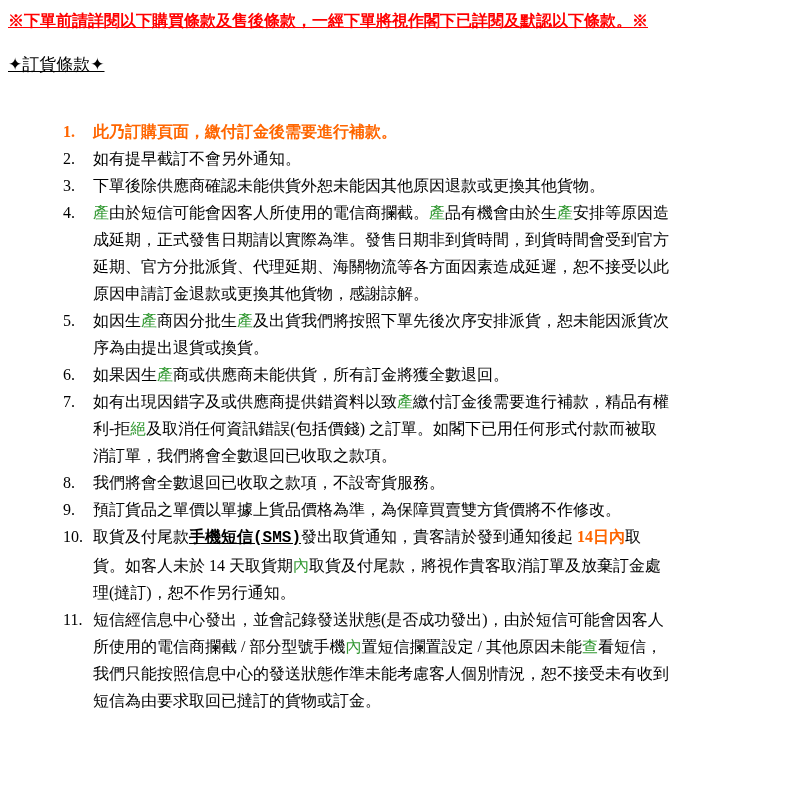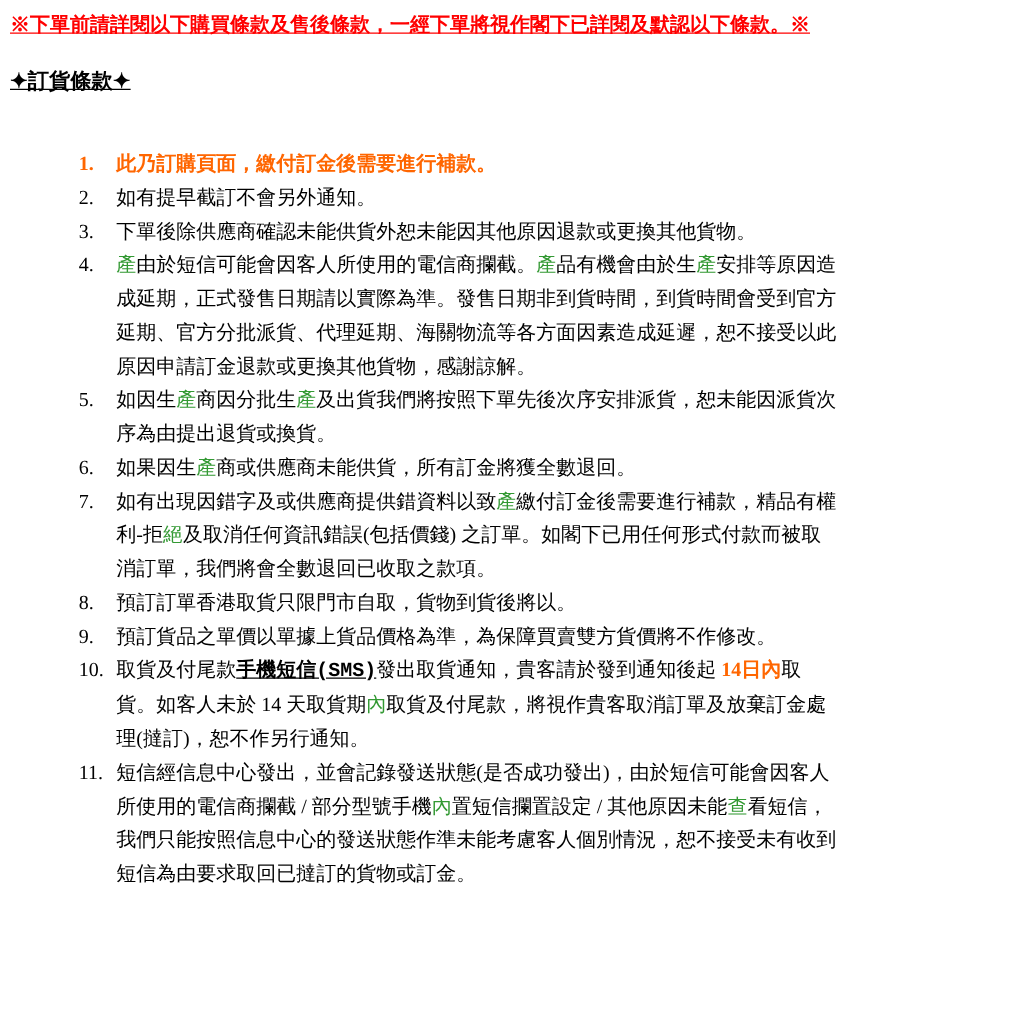--- a/index.html
+++ b/index.html
@@ -24,21 +24,21 @@
   .notice{
     color:var(--notice-red);
     font-weight:bold;
     font-size:16px;
     line-height:22px;
     text-decoration:underline;
     margin-bottom:22px;
   }
   .section-title{
     color:var(--text-black);
-    font-weight:bold;
+    font-weight:normal;
     font-size:17px;
     line-height:22px;
     text-decoration:underline;
     margin-bottom:42px;
   }
   ol.terms{
     list-style:none;
     margin:0;
     padding:0 12px 0 55px;
   }
@@ -96,21 +96,21 @@
       <li>
         <span class="num">6.</span>
         <span class="content"><span class="seg-plain">如果因生</span><span class="seg-green">產</span><span class="seg-plain">商或供應商未能供貨，所有訂金將獲全數退回。</span></span>
       </li>
       <li>
         <span class="num">7.</span>
         <span class="content"><span class="seg-plain">如有出現因錯字及或供應商提供錯資料以致</span><span class="seg-green">產</span><span class="seg-plain">繳付訂金後需要進行補款，精品有權利-拒</span><span class="seg-green">絕</span><span class="seg-plain">及取消任何資訊錯誤(包括價錢) 之訂單。如閣下已用任何形式付款而被取消訂單，我們將會全數退回已收取之款項。</span></span>
       </li>
       <li>
         <span class="num">8.</span>
-        <span class="content"><span class="seg-plain">預訂訂單香港取貨只限門市自取，貨物到貨後將以。</span></span>
+        <span class="content"><span class="seg-plain">我們將會全數退回已收取之款項，不設寄貨服務。</span></span>
       </li>
       <li>
         <span class="num">9.</span>
         <span class="content"><span class="seg-plain">預訂貨品之單價以單據上貨品價格為準，為保障買賣雙方貨價將不作修改。</span></span>
       </li>
       <li>
         <span class="num">10.</span>
         <span class="content"><span class="seg-plain">取貨及付尾款</span><span class="seg-boldu">手機短信(SMS)</span><span class="seg-plain">發出取貨通知，貴客請於發到通知後起 </span><span class="seg-orange">14日內</span><span class="seg-plain">取貨。如客人未於 14 天取貨期</span><span class="seg-green">內</span><span class="seg-plain">取貨及付尾款，將視作貴客取消訂單及放棄訂金處理(撻訂)，恕不作另行通知。</span></span>
       </li>
       <li>

